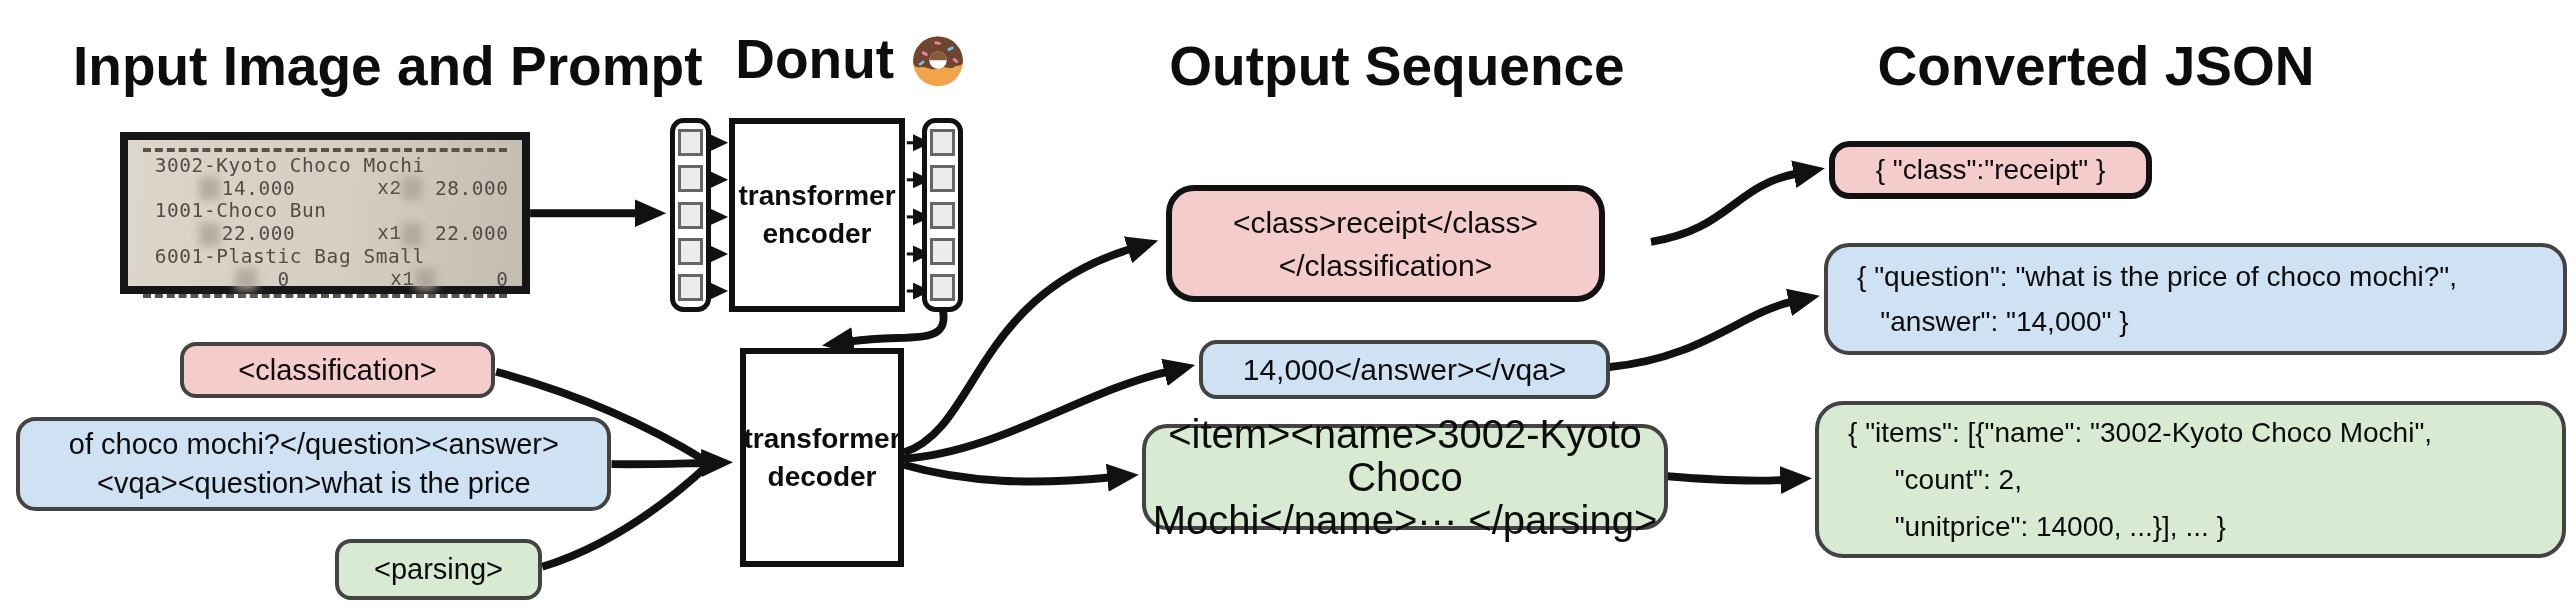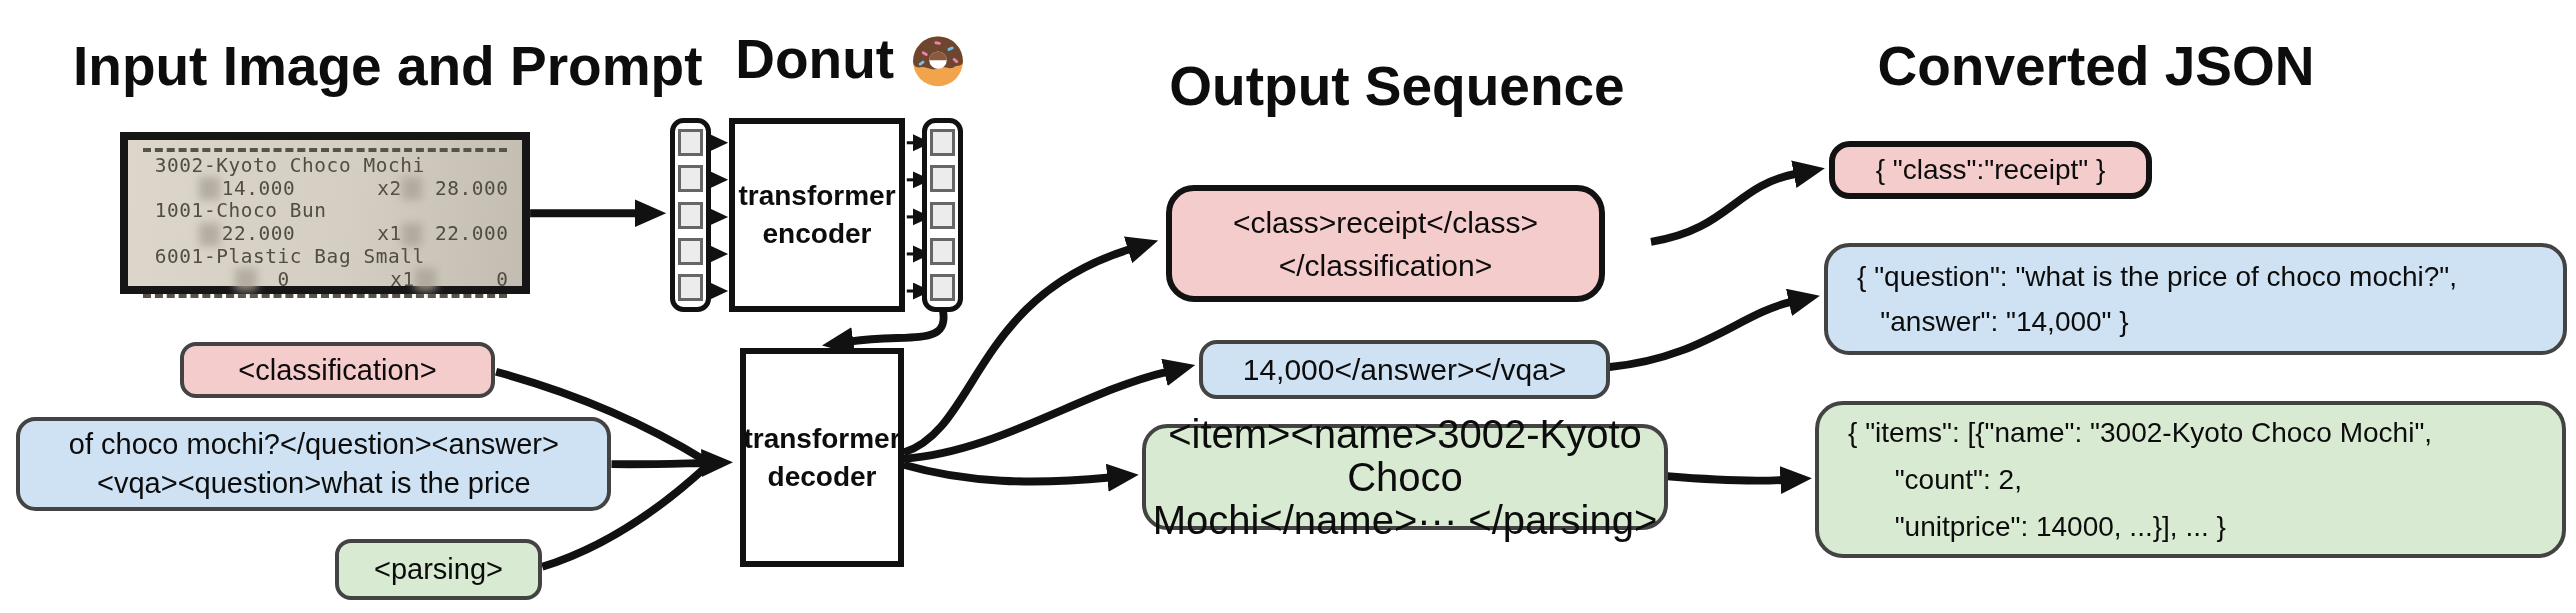--- a/index.html
+++ b/index.html
@@ -18,21 +18,21 @@
     position:absolute;left:120px;top:132px;width:410px;height:162px;
     border:8px solid #161616;box-sizing:border-box;
     background:linear-gradient(97deg,#dcd6cb 0%,#d5cec2 55%,#c3bcb0 100%);
     font-family:"DejaVu Sans Mono",monospace;color:#514c44;
     padding:6px 13.4px 4.9px 13.4px;display:flex;flex-direction:column;justify-content:space-between;
   }
   .r-dash{border-top:4.3px dashed #57524a;height:0;margin:2.4px 1.2px;}
   .r-name{font-size:19.4px;line-height:22.5px;padding-left:13.4px;letter-spacing:0.6px;white-space:pre;}
   .r-price{display:flex;align-items:center;font-size:19.4px;line-height:22.5px;padding-left:58px;letter-spacing:0.6px;}
   .r-price .price{width:102px;text-align:center;}
-  .r-price .qty{margin-left:80px;}
+  .r-price .qty{margin-left:80px;font-family:Liberation Mono, monospace;}
   .r-price .total{width:114px;text-align:right;}
   .blur{width:27px;height:23px;background:#aaa398;filter:blur(4.3px);opacity:.8;display:inline-block;}
   .blur.bt{margin-left:auto;}
   
   .tok-col{
     position:absolute;width:41px;height:194px;box-sizing:border-box;
     border:5.5px solid #111;border-radius:13.4px;background:#fff;
     display:flex;flex-direction:column;justify-content:space-between;
     padding:6px 0;align-items:center;
   }
@@ -109,21 +109,21 @@
       <path d="M35 52 a15 15 0 0 1 30 0 z" fill="#8a5a3e"></path>
       <rect x="22" y="38" width="11" height="5" rx="2.5" fill="#ef7fae" transform="rotate(30 27 40)"></rect>
       <rect x="66" y="30" width="11" height="5" rx="2.5" fill="#6cc4e8" transform="rotate(-25 71 32)"></rect>
       <rect x="44" y="20" width="11" height="5" rx="2.5" fill="#ef7fae" transform="rotate(10 49 22)"></rect>
       <rect x="75" y="50" width="11" height="5" rx="2.5" fill="#ef7fae" transform="rotate(40 80 52)"></rect>
       <rect x="16" y="55" width="11" height="5" rx="2.5" fill="#6cc4e8" transform="rotate(-35 21 57)"></rect>
     </svg>
   </span>
 </div>
 
-<div class="sec-title" style="left:1142px;top:34px;width:510px;margin-top:20px;">Output Sequence</div>
+<div class="sec-title" style="left:1142px;top:34px;width:510px;">Output Sequence</div>
 <div class="sec-title" style="left:1841px;top:34px;width:510px;">Converted JSON</div>
 
 <div class="receipt">
   <div class="r-dash"></div>
   <div class="r-name">3002-Kyoto Choco Mochi</div>
   <div class="r-price">
     <span class="blur"></span>
     <span class="price">14.000</span>
     <span class="qty">x2</span>
     <span class="blur bt"></span>

